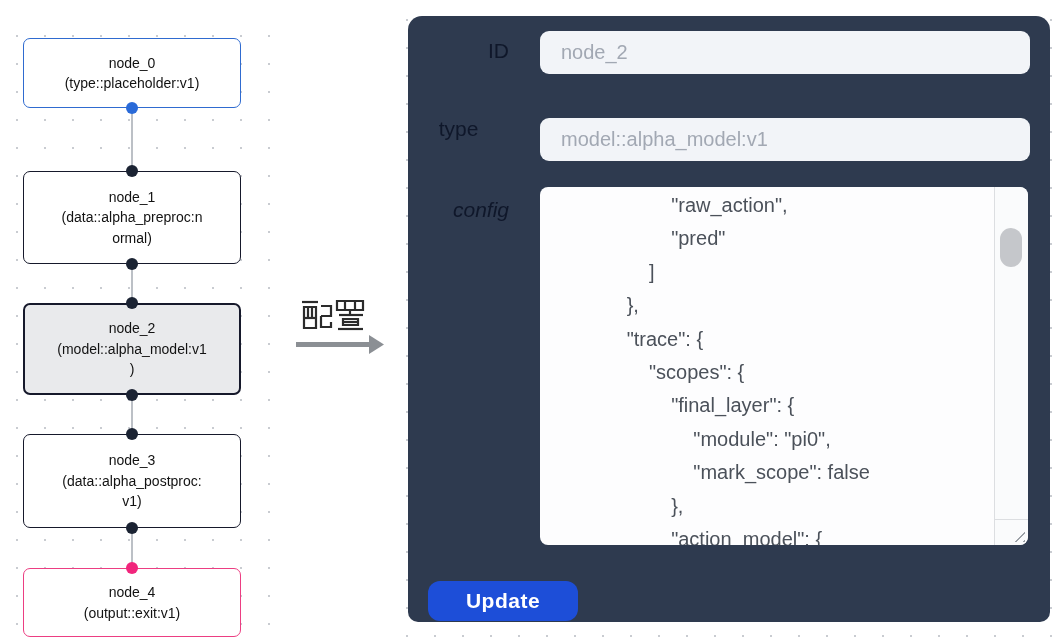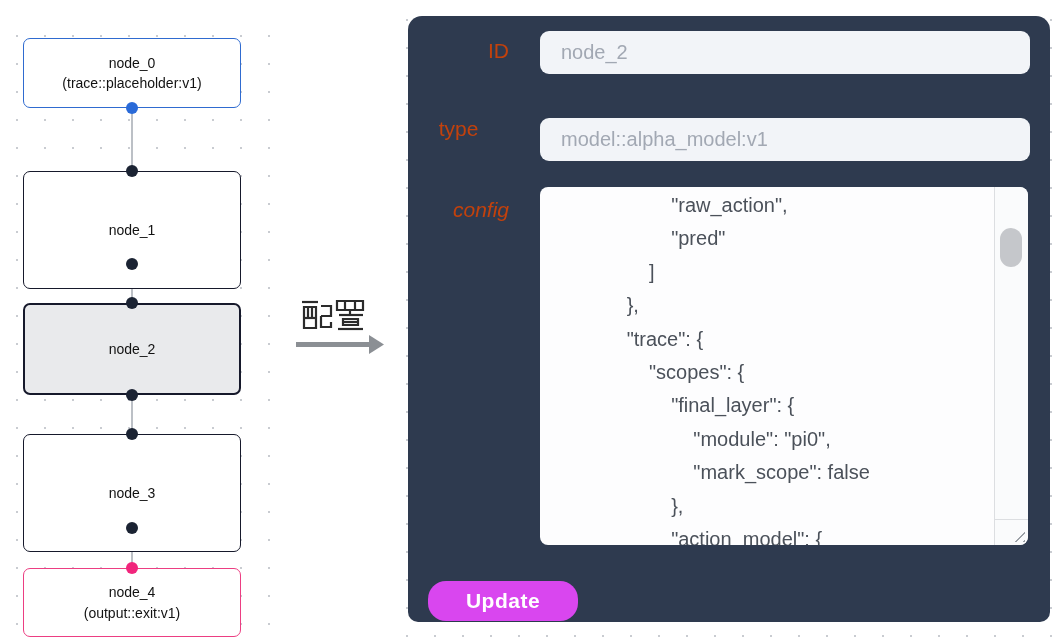--- a/index.html
+++ b/index.html
@@ -15,43 +15,43 @@
 
   
   .node {
     position:absolute; left:23px; width:218px;
     background:#ffffff; border:1.5px solid #16192b; border-radius:7px;
     display:flex; flex-direction:column; align-items:center; justify-content:center;
     font-size:14px; line-height:20.5px; color:#121212; text-align:center;
   }
   .node .sub { white-space:pre-line; }
   #node_0 { top:22px;  height:70px; border-color:#2f6bd0; }
-  #node_1 { top:155px; height:118px; }
+  #node_1 { top:155px; height:93px; }
   #node_2 { top:287px; height:92px; background:#e9eaec; border-width:2.5px; }
-  #node_3 { top:418px; height:118px;text-align:center; }
+  #node_3 { top:418px; height:94px;text-align:center; }
   #node_4 { top:552px; height:69px; border-color:#ec3e82; }
   .connector { position:absolute; left:131px; width:2px; background:#bcc0c6; }
   .port { position:absolute; left:126px; width:12px; height:12px; border-radius:50%;
           background:#1b2333; }
   .port.blue { background:#2a6ad8; }
   .port.pink { background:#f1257c; }
 
   
   #edge-annotation { position:absolute; left:293px; top:298px; width:100px; height:64px; }
   .visually-hidden { position:absolute; width:1px; height:1px; overflow:hidden;
                      clip:rect(0 0 0 0); white-space:nowrap; }
 
   
   #config-panel {
     position:absolute; left:408px; top:16px; width:642px; height:606px;
     background:#2e3a4f; border-radius:14px 14px 10px 10px;
   }
   .field-label {
     position:absolute; left:408px; width:101px; text-align:right;
-    color:#c2410c; font-size:21px;
+    color:#0f172a; font-size:21px;
   }
   #label-id     { top:39px; }
   #label-type   { top:117px;text-align:center; }
   #label-config { top:198px;font-style:italic; }
   .text-input {
     position:absolute; left:540px; width:490px; height:43px;
     background:#f2f4f8; border:none; border-radius:9px;
     font-family:"Liberation Sans", sans-serif;
     font-size:20px; color:#a2a8b3; padding:0 0 0 21px; outline:none;
   }
@@ -80,47 +80,53 @@
     position:absolute; left:0; right:0; bottom:0; height:26px;
     border-top:1px solid #dcdee1;
   }
   #config-resize-handle {
     position:absolute; right:3px; bottom:3px; width:16px; height:16px;
     background:repeating-linear-gradient(315deg, #9ca1a7 0 1.6px, transparent 1.6px 6px);
     clip-path:polygon(100% 0, 100% 100%, 0 100%);
   }
   #update-button {
     position:absolute; left:428px; top:581px; width:150px; height:40px;
-    background:#d946ef; border:none; border-radius:18px;
+    background:#1d4ed8; border:none; border-radius:12px;
     color:#ffffff; font-size:21px; font-weight:600; letter-spacing:0.5px;
     font-family:"Liberation Sans", sans-serif; cursor:pointer;
   }
 </style>
 </head>
 <body>
 
 <div id="flow-region" class="dots">
 
   <div class="connector" style="top:92px;height:63px;"></div>
   <div class="connector" style="top:248px;height:39px;"></div>
   <div class="connector" style="top:379px;height:39px;"></div>
   <div class="connector" style="top:512px;height:40px;"></div>
 
   <div class="node" id="node_0">
     <div>node_0</div>
-    <div class="sub">(trace::placeholder:v1)</div>
+    <div class="sub">(type::placeholder:v1)</div>
   </div>
   <div class="node" id="node_1">
     <div>node_1</div>
+    <div class="sub">(data::alpha_preproc:n
+ormal)</div>
   </div>
   <div class="node" id="node_2">
     <div>node_2</div>
+    <div class="sub">(model::alpha_model:v1
+)</div>
   </div>
   <div class="node" id="node_3">
     <div>node_3</div>
+    <div class="sub">(data::alpha_postproc:
+v1)</div>
   </div>
   <div class="node" id="node_4">
     <div>node_4</div>
     <div class="sub">(output::exit:v1)</div>
   </div>
 
   <div class="port blue" style="top:86px;"></div>
   <div class="port" style="top:149px;"></div>
   <div class="port" style="top:242px;"></div>
   <div class="port" style="top:281px;"></div>

